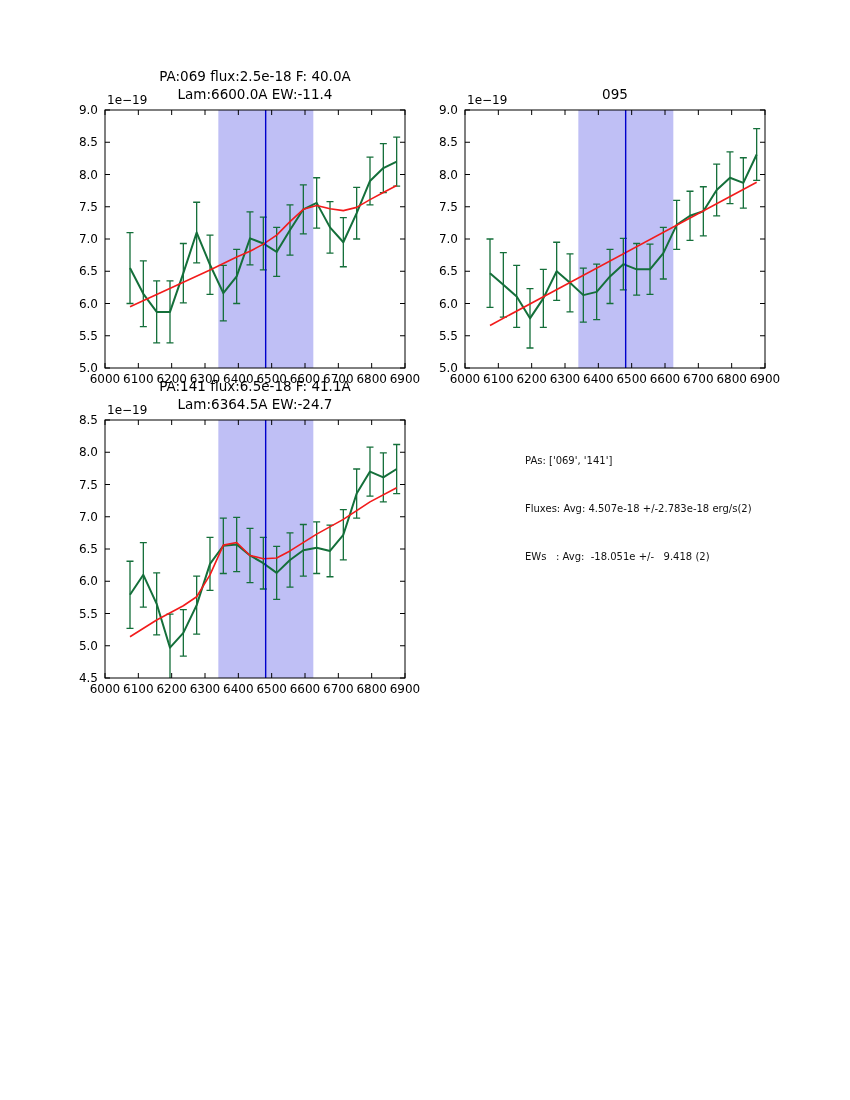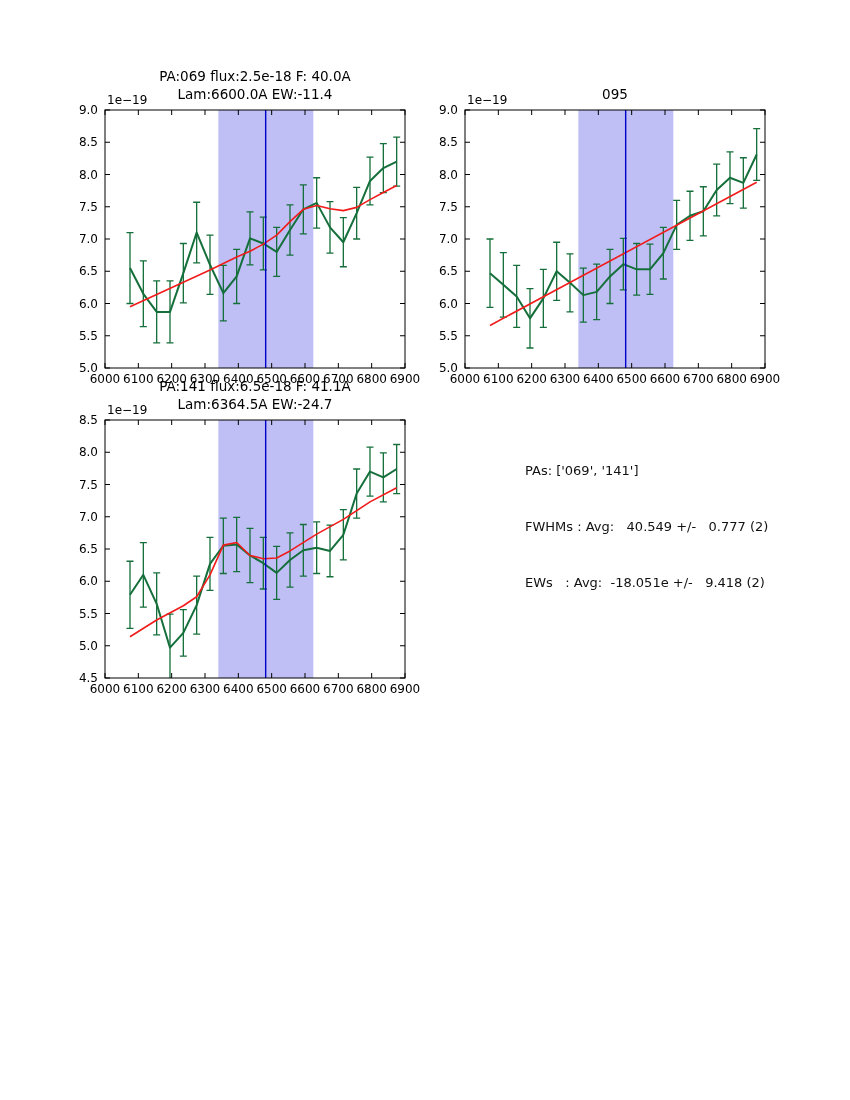--- a/index.html
+++ b/index.html
@@ -1,21 +1,21 @@
 <!DOCTYPE html>
 <html><head>
 <meta charset="utf-8">
 <style>
   html,body{margin:0;padding:0;background:#ffffff;}
   #canvas{position:relative;width:850px;height:1100px;background:#ffffff;overflow:hidden;
           font-family:"DejaVu Sans","Liberation Sans",sans-serif;}
   .chart-host{position:absolute;left:0;top:0;}
   svg{position:absolute;}
   svg text{font-family:"DejaVu Sans","Liberation Sans",sans-serif;fill:#000000;}
-  .stats{position:absolute;left:525px;top:433px;font-size:13px;color:#111111;white-space:pre;}
+  .stats{position:absolute;left:525px;top:433px;font-size:10px;color:#111111;white-space:pre;}
   .stat-line{height:16px;margin-bottom:10px;}
 </style>
 </head>
 <body>
 
 <div id="canvas">
   <div class="chart-host">
       <svg width="387" height="338" viewBox="40 65 387 338" style="left: 40px; top: 65px;">
         <rect x="218.33333333333331" y="110" width="95" height="258" fill="#bfbff5"></rect>
         <defs>
@@ -142,16 +142,16 @@
           <text x="98" y="424" text-anchor="end">8.5</text>
         </g>
         <text x="255" y="391" text-anchor="middle" font-size="13.5px">PA:141 flux:6.5e-18 F: 41.1A</text>
         <text x="255" y="409" text-anchor="middle" font-size="13.5px">Lam:6364.5A EW:-24.7</text>
         <text x="107" y="414" font-size="12px">1e−19</text>
       </svg>
     </div>
 
   <div class="stats">
     <div class="stat-line">PAs: ['069', '141']</div>
-    <div class="stat-line">FWHMs : Avg:   40.549 +/-   0.777 (2)</div>
+    <div class="stat-line">Fluxes: Avg: 4.507e-18 +/-2.783e-18 erg/s(2)</div>
     <div class="stat-line">EWs   : Avg:  -18.051e +/-   9.418 (2)</div>
   </div>
 </div>
 
 </body></html>

